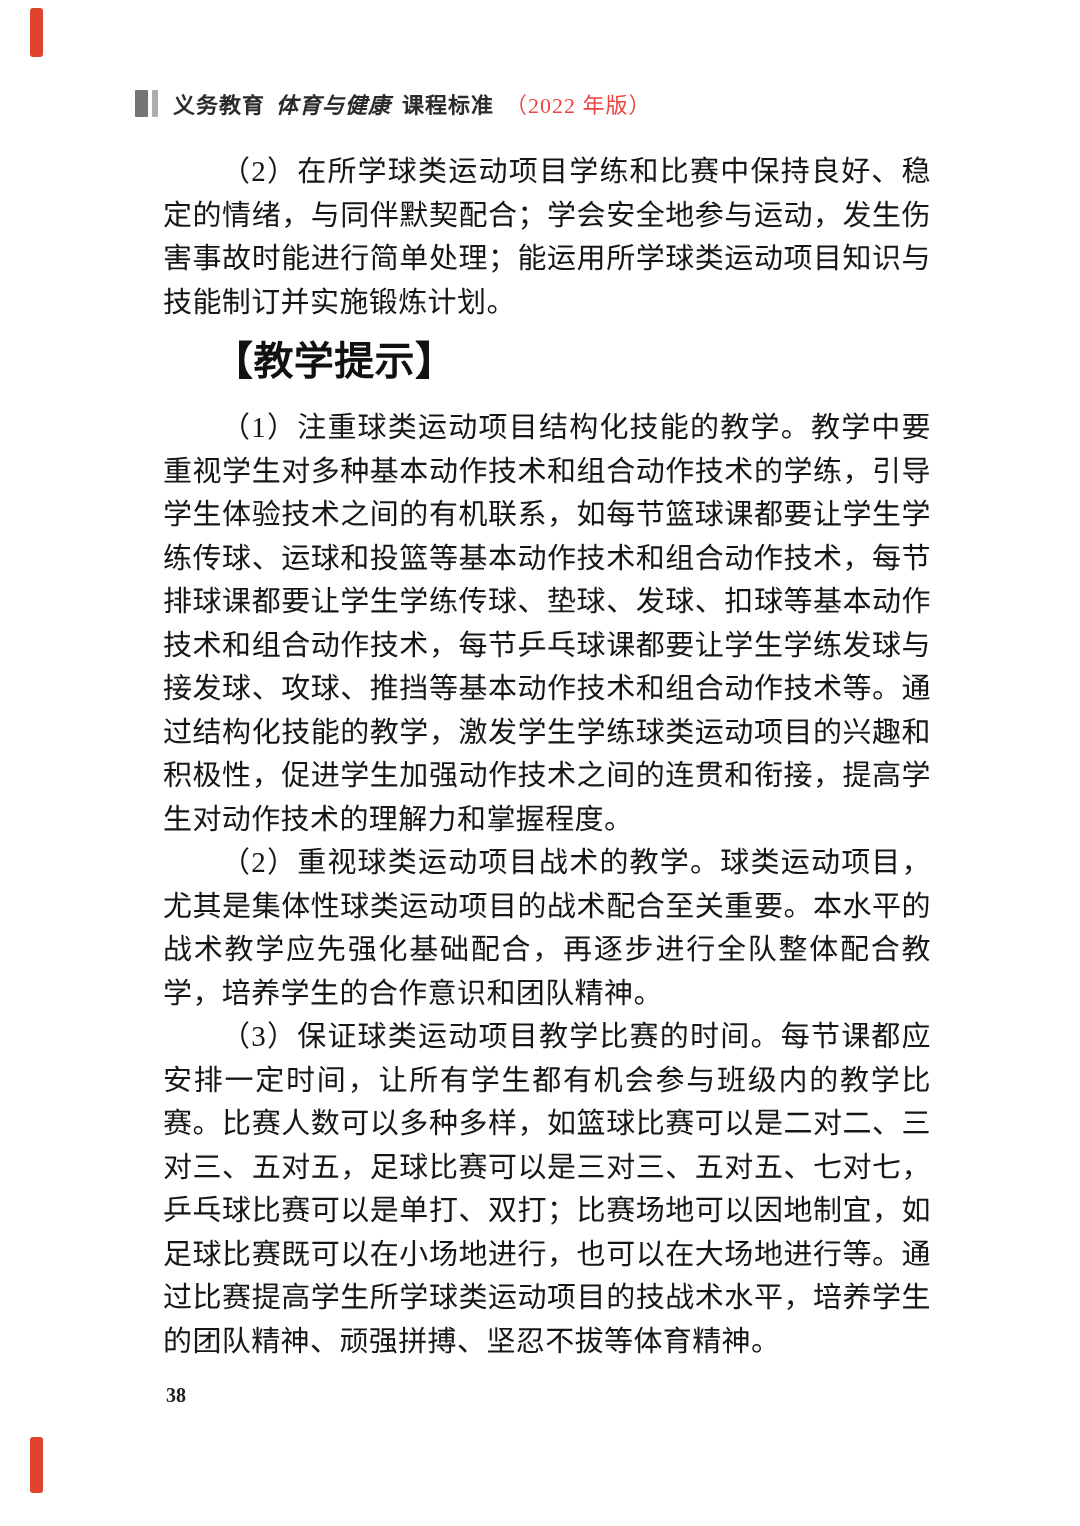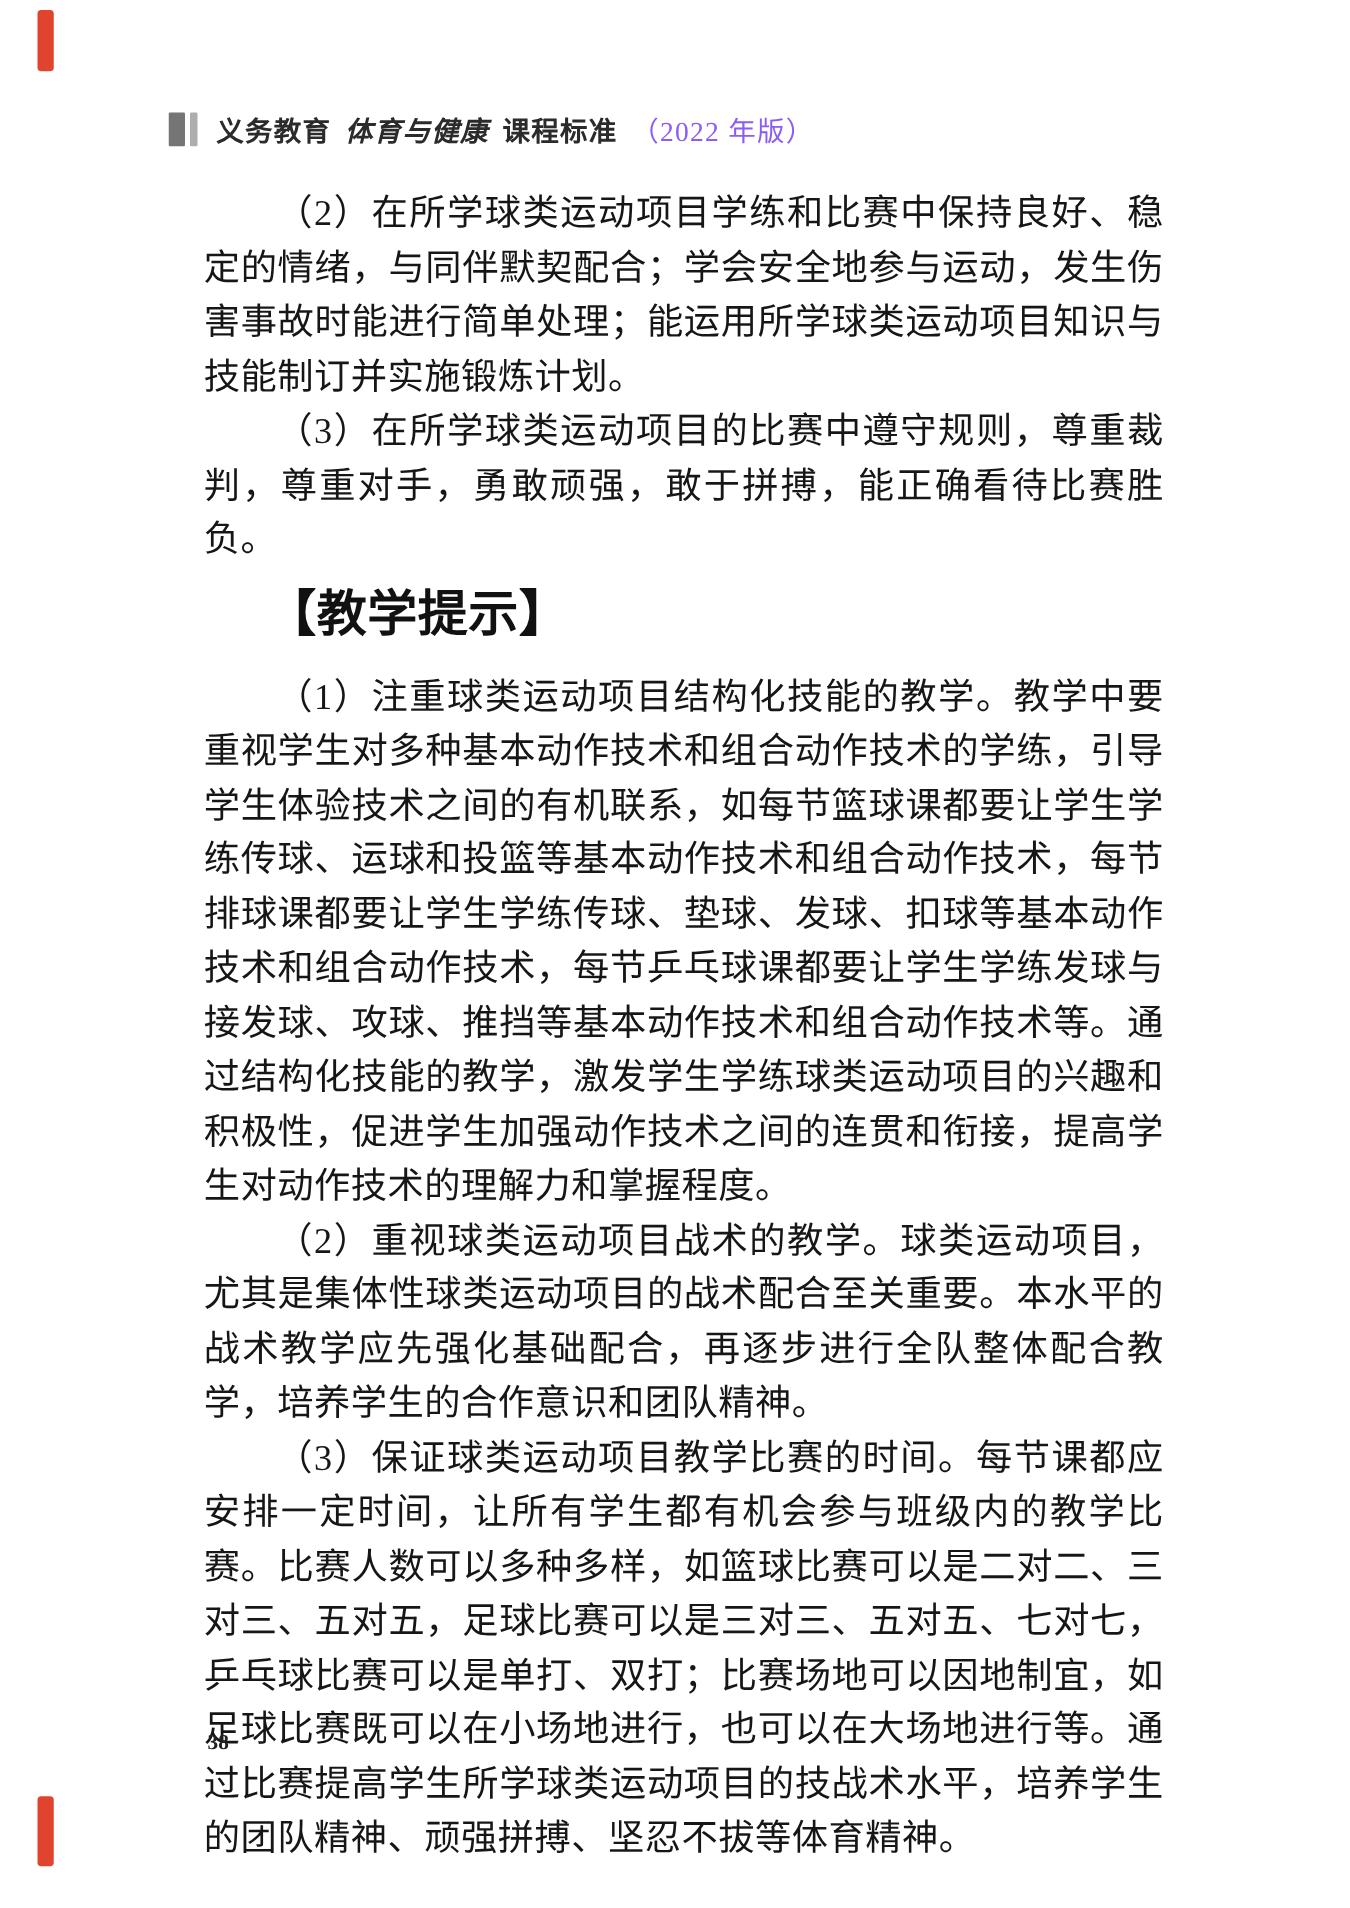--- a/index.html
+++ b/index.html
@@ -44,21 +44,21 @@
     font-weight: bold;
     letter-spacing: 1px;
   }
   .h-italic {
     font-style: italic;
     font-weight: bold;
     letter-spacing: 1px;
   }
   .h-edition {
     font-weight: normal;
-    color: #8b5cf6;
+    color: #ef4444;
     letter-spacing: 1px;
   }
 
   .content {
     position: absolute;
     left: 163px;
     top: 150px;
     width: 768px;
     font-size: 29px;
     line-height: 43.5px;
@@ -77,21 +77,21 @@
     margin: 15px 0 23px 0;
     padding-left: 50px;
     text-align: left;
     color: #111111;
   }
 
   .page-number {
     position: absolute;
     left: 166px;
     top: 1384px;
-    font-size: 17px;
+    font-size: 20px;
     font-weight: bold;
     color: #222222;
     font-family: "Liberation Serif", "DejaVu Serif", serif;
   }
 </style>
 </head>
 <body>
 
 <div class="page">
 
@@ -102,21 +102,20 @@
     <span class="hbar dark" style="background: rgb(117, 117, 117);"></span>
     <span class="hbar light" style="background: rgb(173, 173, 173);"></span>
     <span class="h-seg h-bold">义务教育</span>
     <span class="h-seg h-italic">体育与健康</span>
     <span class="h-seg h-bold">课程标准</span>
     <span class="h-seg h-edition">（2022 年版）</span>
   </header>
 
   <main class="content" id="content">
       <p class="paragraph indent">（2）在所学球类运动项目学练和比赛中保持良好、稳定的情绪，与同伴默契配合；学会安全地参与运动，发生伤害事故时能进行简单处理；能运用所学球类运动项目知识与技能制订并实施锻炼计划。</p>
-      <p class="paragraph indent">（3）在所学球类运动项目的比赛中遵守规则，尊重裁判，尊重对手，勇敢顽强，敢于拼搏，能正确看待比赛胜负。</p>
       <h2 class="heading">【教学提示】</h2>
       <p class="paragraph indent">（1）注重球类运动项目结构化技能的教学。教学中要重视学生对多种基本动作技术和组合动作技术的学练，引导学生体验技术之间的有机联系，如每节篮球课都要让学生学练传球、运球和投篮等基本动作技术和组合动作技术，每节排球课都要让学生学练传球、垫球、发球、扣球等基本动作技术和组合动作技术，每节乒乓球课都要让学生学练发球与接发球、攻球、推挡等基本动作技术和组合动作技术等。通过结构化技能的教学，激发学生学练球类运动项目的兴趣和积极性，促进学生加强动作技术之间的连贯和衔接，提高学生对动作技术的理解力和掌握程度。</p>
       <p class="paragraph indent">（2）重视球类运动项目战术的教学。球类运动项目，尤其是集体性球类运动项目的战术配合至关重要。本水平的战术教学应先强化基础配合，再逐步进行全队整体配合教学，培养学生的合作意识和团队精神。</p>
       <p class="paragraph indent">（3）保证球类运动项目教学比赛的时间。每节课都应安排一定时间，让所有学生都有机会参与班级内的教学比赛。比赛人数可以多种多样，如篮球比赛可以是二对二、三对三、五对五，足球比赛可以是三对三、五对五、七对七，乒乓球比赛可以是单打、双打；比赛场地可以因地制宜，如足球比赛既可以在小场地进行，也可以在大场地进行等。通过比赛提高学生所学球类运动项目的技战术水平，培养学生的团队精神、顽强拼搏、坚忍不拔等体育精神。</p>
     </main>
 
   <div class="page-number">38</div>
 
 </div>
 

